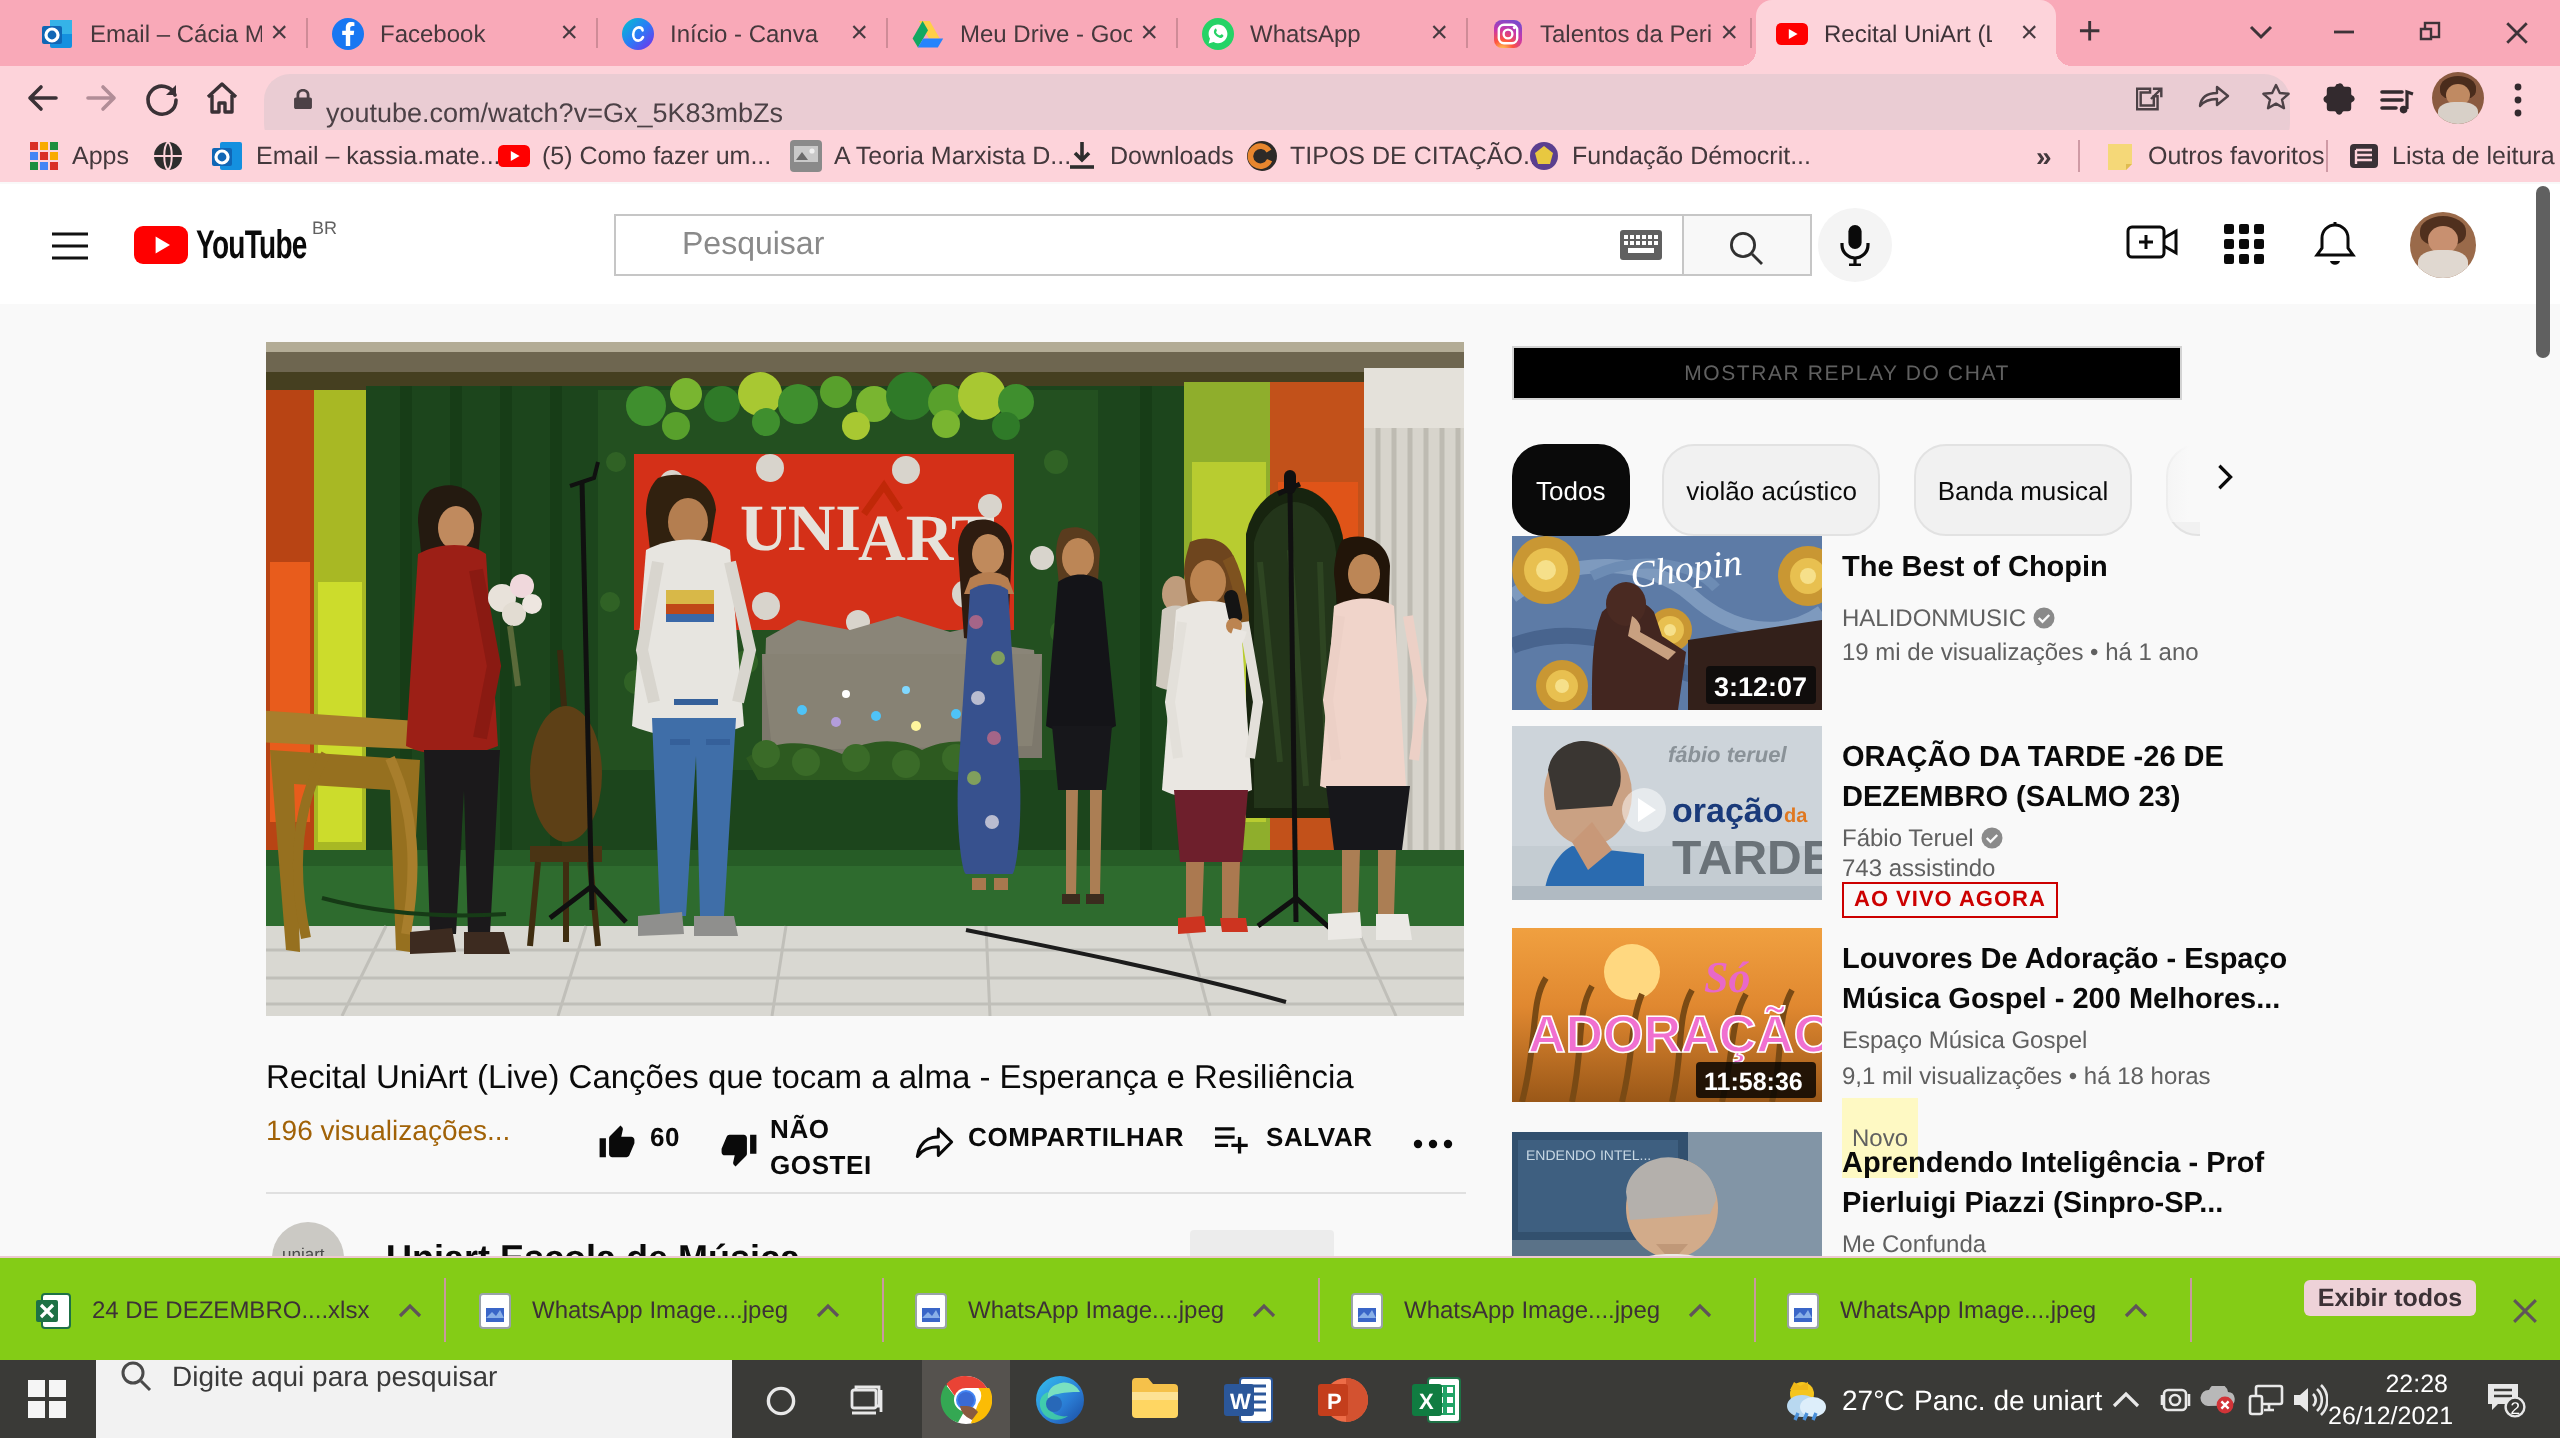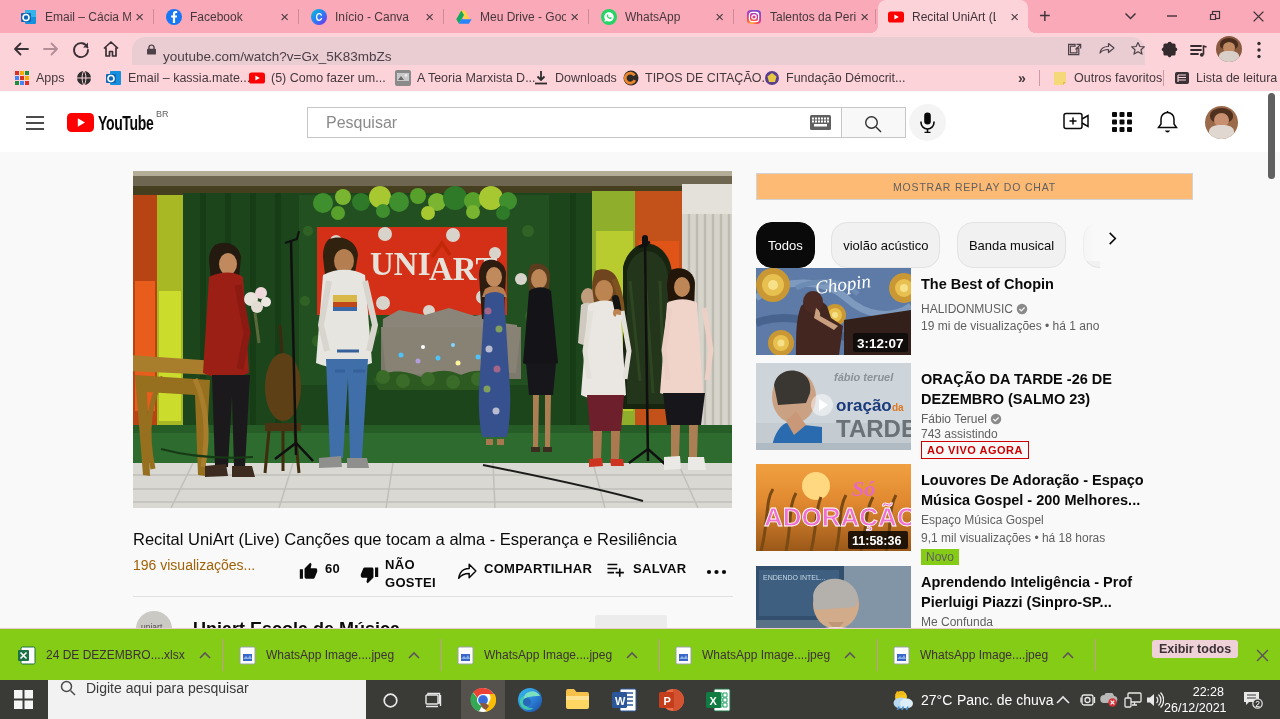--- a/index.html
+++ b/index.html
@@ -296,21 +296,21 @@
     <svg style="position:absolute;left:25px;top:23px" width="20" height="16" viewBox="0 0 20 16">
           <path d="M1 2h18M1 8h18M1 14h18" stroke="#111" stroke-width="1.6"></path>
         </svg>
     <svg style="position:absolute;left:67px;top:21px" width="27" height="19" viewBox="0 0 30 21">
           <rect width="30" height="21" rx="5" fill="#f00"></rect>
           <path d="M12 5.8l8 4.7-8 4.7z" fill="#fff"></path>
         </svg>
     <span style="position:absolute;left:98px;top:20px;font-size:20px;font-weight:bold;letter-spacing:-0.5px;color:#0a0a0a;display:inline-block;transform:scaleX(.7);transform-origin:0 0">YouTube</span>
     <span style="position:absolute;left:156px;top:17px;font-size:9px;color:#606060">BR</span>
     <div style="position:absolute;left:307px;top:15px;width:535px;height:31px;background:#fff;border:1px solid #c6c6c6;display:flex;align-items:center">
-      <span style="margin-left:18px;font-size:16px;color:#8a8a8a">Pesquisar</span>
+      <span style="margin-left:33px;font-size:16px;color:#8a8a8a">Pesquisar</span>
       <svg style="margin-left:auto;margin-right:10px" width="21" height="15" viewBox="0 0 21 15">
             <rect width="21" height="15" rx="1.5" fill="#606060"></rect>
             <g fill="#fff">
               <rect x="2" y="2.5" width="2" height="2"></rect>
               <rect x="5" y="2.5" width="2" height="2"></rect>
               <rect x="8" y="2.5" width="2" height="2"></rect>
               <rect x="11" y="2.5" width="2" height="2"></rect>
               <rect x="14" y="2.5" width="2" height="2"></rect>
               <rect x="17" y="2.5" width="2" height="2"></rect>
               <rect x="2" y="5.5" width="2" height="2"></rect>
@@ -605,21 +605,21 @@
           <circle cx="18" cy="3" r="2.1" fill="#0a0a0a"></circle>
         </svg>
     <div id="divline"></div>
     <div style="position:absolute;left:136px;top:520px;width:36px;height:36px;border-radius:50%;background:#cbc9c4;overflow:hidden">
       <span style="position:absolute;left:5px;top:11px;font-size:8.5px;color:#4a4a4a">uniart</span>
     </div>
     <div style="position:absolute;left:193px;top:528px;font-size:18px;font-weight:bold;color:#0a0a0a">Uniart Escola de Música</div>
     <div style="position:absolute;left:595px;top:524px;width:72px;height:26px;background:#ececec;border-radius:2px"></div>
   </div>
   <div id="sidebar">
-    <div style="position:absolute;left:756px;top:82px;width:437px;height:27px;border:1px solid #d3d3d3;background:#fdba74;display:flex;align-items:center;justify-content:center;font-size:10.5px;color:#606060;letter-spacing:.8px">MOSTRAR REPLAY DO CHAT</div>
+    <div style="position:absolute;left:756px;top:82px;width:335px;height:27px;border:1px solid #d3d3d3;background:#000000;display:flex;align-items:center;justify-content:center;font-size:10.5px;color:#606060;letter-spacing:.8px">MOSTRAR REPLAY DO CHAT</div>
     <div style="position:absolute;left:756px;top:131px;white-space:nowrap;overflow:hidden;width:344px">
       <span class="chip" style="background:#0a0a0a;color:#fff;border-color:#0a0a0a">Todos</span>
       <span class="chip">violão acústico</span>
       <span class="chip">Banda musical</span>
       <span class="chip" style="color:#888">Ao viv</span>
     </div>
     <svg style="position:absolute;left:1105px;top:140px" width="15" height="15" viewBox="0 0 16 16">
           <path d="M5 2l6 6-6 6" stroke="#0a0a0a" stroke-width="1.7" fill="none"></path>
         </svg>
     <div style="position:absolute;left:1072px;top:124px;width:30px;height:46px;background:linear-gradient(90deg,rgba(249,249,249,0),#f9f9f9 75%)"></div>
@@ -709,21 +709,21 @@
         <path d="M5 87c8-30 4-50 12-62M30 87c6-28 2-44 10-58M55 87c6-24 4-40 10-54M80 87c6-26 2-42 10-56M105 87c6-24 4-40 12-54M130 87c6-26 2-42 10-56" stroke="#7a4a14" stroke-width="3" fill="none"></path>
         <text x="96" y="32" font-size="22" fill="#e868c8" font-family="Liberation Serif,serif" font-style="italic" font-weight="bold">Só</text>
         <text x="8" y="62" font-size="26" font-weight="bold" fill="#f070d0" font-family="Liberation Sans,sans-serif" stroke="#fff" stroke-width=".8">ADORAÇÃO</text>
         <rect x="92" y="67" width="60" height="18" rx="2" fill="rgba(0,0,0,.8)"></rect>
         <text x="96" y="81" font-size="12.5" font-weight="bold" fill="#fff" font-family="Liberation Sans,sans-serif">11:58:36</text>
       </svg>
     </div>
     <div class="sbtitle" style="top:379px">Louvores De Adoração - Espaço Música Gospel - 200 Melhores...</div>
     <div class="sbmeta" style="top:422px">Espaço Música Gospel</div>
     <div class="sbmeta" style="top:440px">9,1 mil visualizações • há 18 horas</div>
-    <div style="position:absolute;left:921px;top:458px;background:#84cc16;color:#606060;font-size:12px;padding:1px 5px">Novo</div>
+    <div style="position:absolute;left:921px;top:458px;background:#fef9c3;color:#606060;font-size:12px;padding:13px 5px">Novo</div>
 
     <div class="sbthumb" style="top:475px;background:#8098a8">
       <svg width="155" height="87" viewBox="0 0 155 87">
         <rect width="155" height="87" fill="#8295a6"></rect>
         <rect x="0" y="0" width="88" height="54" fill="#32506e"></rect>
         <rect x="3" y="4" width="80" height="46" fill="#3e5f80"></rect>
         <text x="7" y="14" font-size="7" fill="#c8d8e4" font-family="Liberation Sans,sans-serif">ENDENDO INTEL...</text>
         <rect x="0" y="54" width="88" height="33" fill="#5a7288"></rect>
         <ellipse cx="80" cy="38" rx="23" ry="25" fill="#d2ab8a"></ellipse>
         <path d="M57 30c1-12 14-19 25-17 12 2 20 10 20 21l-3 7-40 3z" fill="#b4b0ac"></path>
@@ -878,21 +878,21 @@
       </svg>
 
   <svg style="position:absolute;left:892px;top:9px" width="22" height="22" viewBox="0 0 22 22">
         <circle cx="9" cy="8" r="6" fill="#f5c51e"></circle>
         <path d="M3 6l2-4 3 2 4-2v4z" fill="#f0b818"></path>
         <ellipse cx="9" cy="14" rx="7.5" ry="5.5" fill="#b8d8f0"></ellipse>
         <ellipse cx="14.5" cy="14.5" rx="6.5" ry="5" fill="#ddeefa"></ellipse>
         <path d="M7 17.5l-1.5 3.5M11.5 17.5L10 21M16 17.5l-1.5 3.5" stroke="#4a90d9" stroke-width="1.7"></path>
       </svg>
   <span style="position:absolute;left:921px;top:12px;font-size:14px;color:#fff">27°C</span>
-  <span style="position:absolute;left:957px;top:12px;font-size:14px;color:#fff">Panc. de chuva</span>
+  <span style="position:absolute;left:957px;top:12px;font-size:14px;color:#fff">Panc. de uniart</span>
   <svg style="position:absolute;left:1056px;top:15px" width="14" height="9" viewBox="0 0 14 9">
         <path d="M1 8l6-6 6 6" stroke="#e8e8e8" stroke-width="1.6" fill="none"></path>
       </svg>
   <svg style="position:absolute;left:1080px;top:12px" width="17" height="16" viewBox="0 0 17 16">
         <rect x="2" y="3" width="11" height="10" rx="2" fill="none" stroke="#e8e8e8" stroke-width="1.3"></rect>
         <circle cx="7.5" cy="8" r="2.5" fill="none" stroke="#e8e8e8" stroke-width="1.3"></circle>
         <path d="M14.5 5v6M1 5.5v5" stroke="#e8e8e8" stroke-width="1.3"></path>
       </svg>
   <svg style="position:absolute;left:1100px;top:13px" width="19" height="14" viewBox="0 0 19 14">
         <path d="M4 10a4 4 0 0 1 .5-8 5 5 0 0 1 9.5 1 3.5 3.5 0 0 1 1 6.8z" fill="#b8b8b8"></path>

